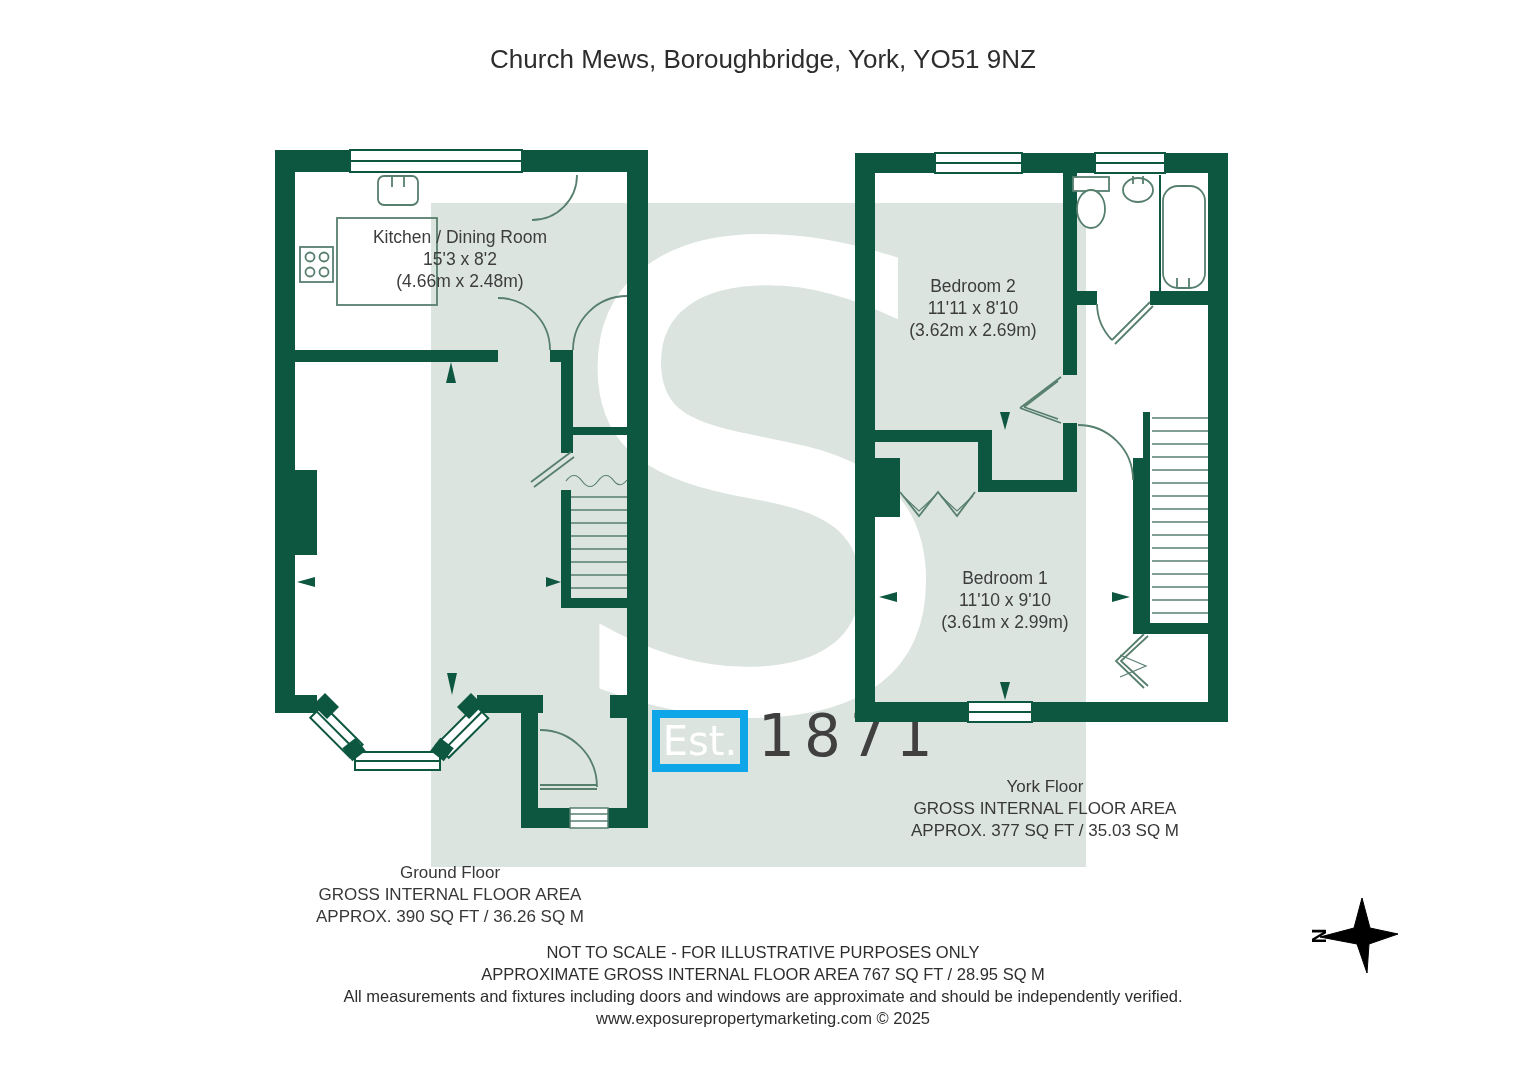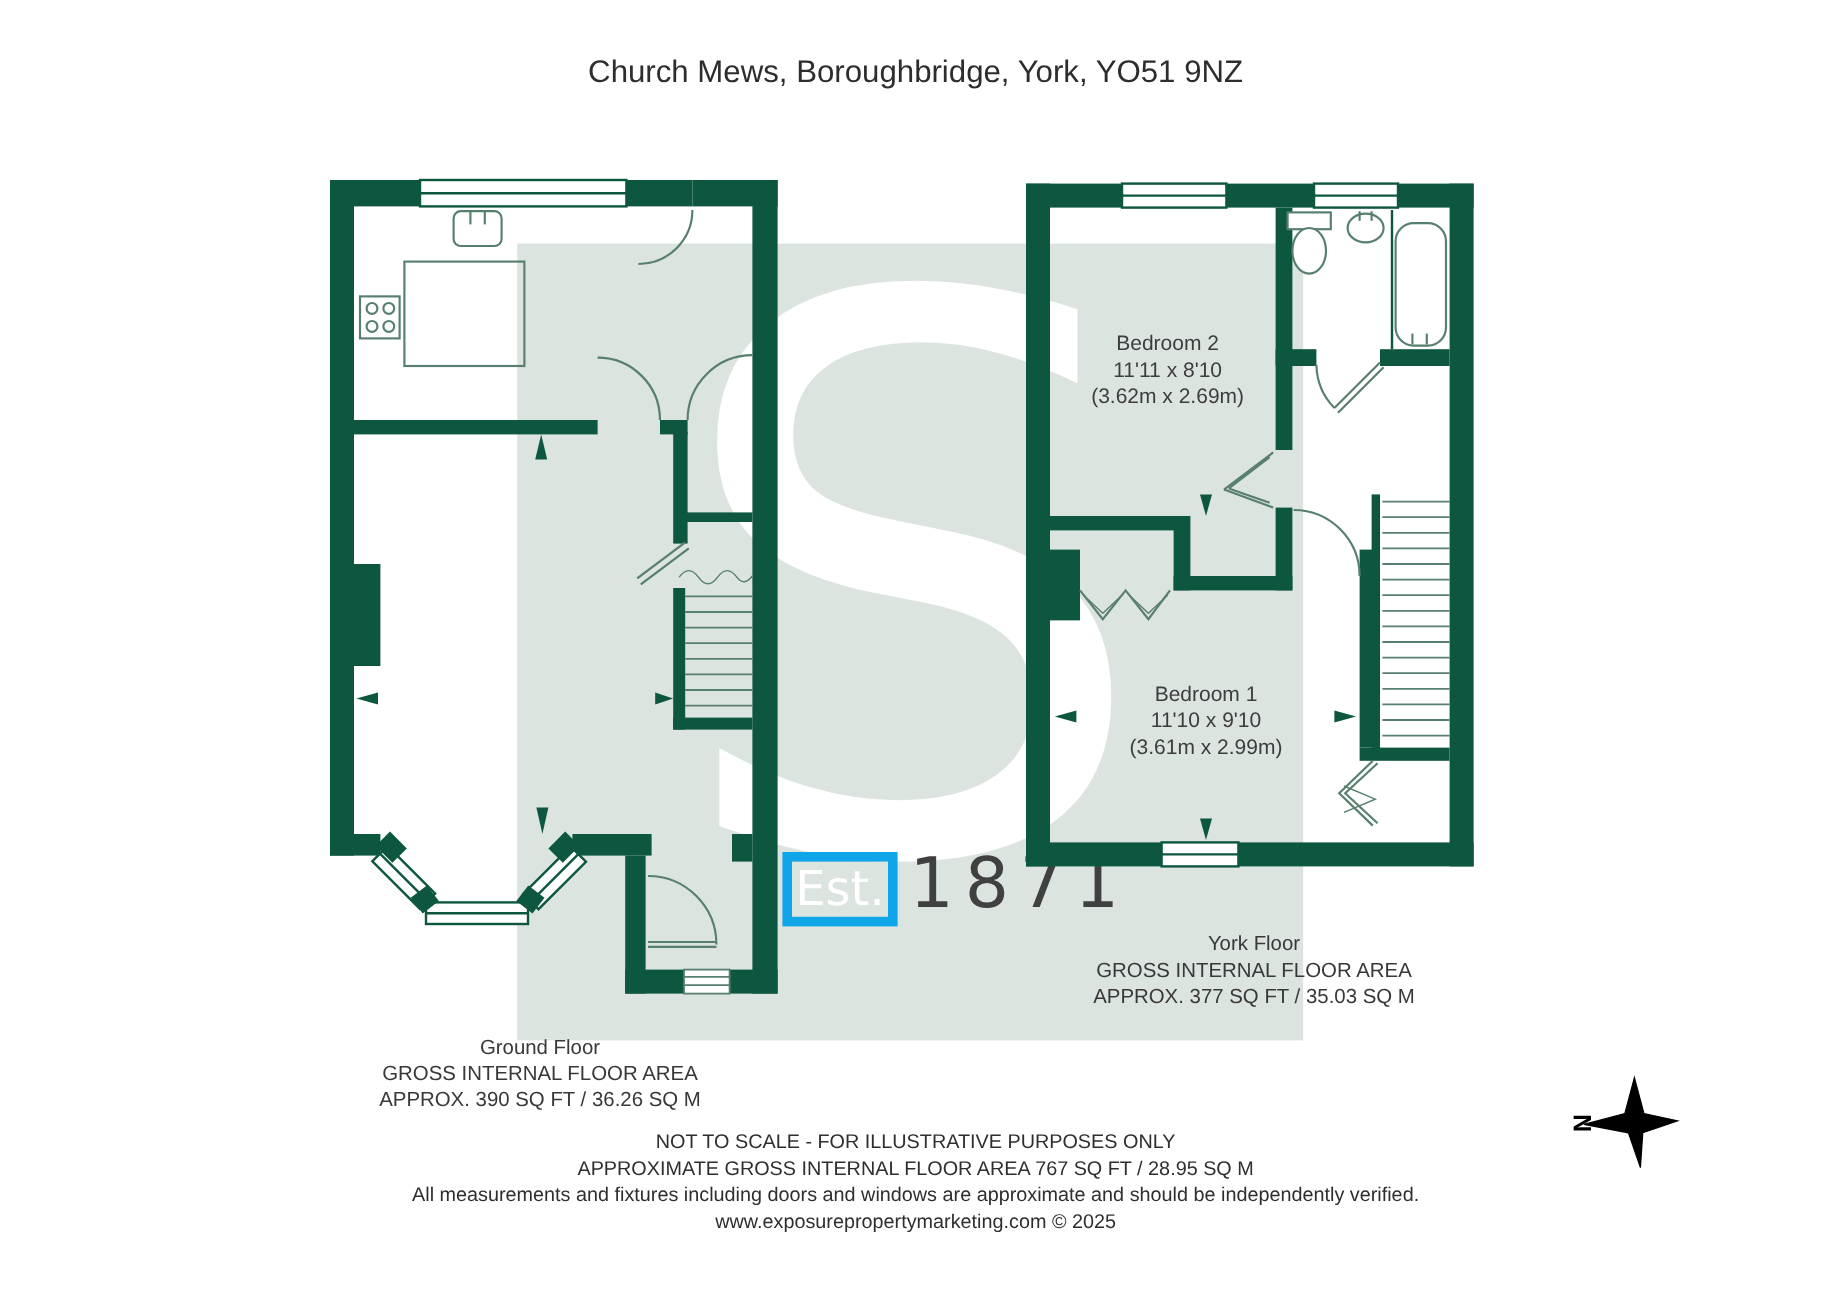--- a/index.html
+++ b/index.html
@@ -236,20 +236,25 @@
     </g>
 
     <g>
       <polygon points="1362,898 1370,928 1398,934 1369,944 1367,973 1357,944 1320,937 1354,928" fill="#000000" stroke="#000000" stroke-width="1"></polygon>
       <text x="1322" y="944" font-size="21" font-weight="bold" fill="#000000" transform="rotate(-90 1320 938)" text-anchor="middle">N</text>
     </g>
   </svg>
 
   <div id="title">Church Mews, Boroughbridge, York, YO51 9NZ</div>
 
+  <div class="lbl" style="left:460px;top:226px;">
+    <div>Kitchen / Dining Room</div>
+    <div>15'3 x 8'2</div>
+    <div>(4.66m x 2.48m)</div>
+  </div>
 
 
   <div class="lbl" style="left:973px;top:275px;">
     <div>Bedroom 2</div>
     <div>11'11 x 8'10</div>
     <div>(3.62m x 2.69m)</div>
   </div>
 
   <div class="lbl" style="left:1005px;top:567px;">
     <div>Bedroom 1</div>

